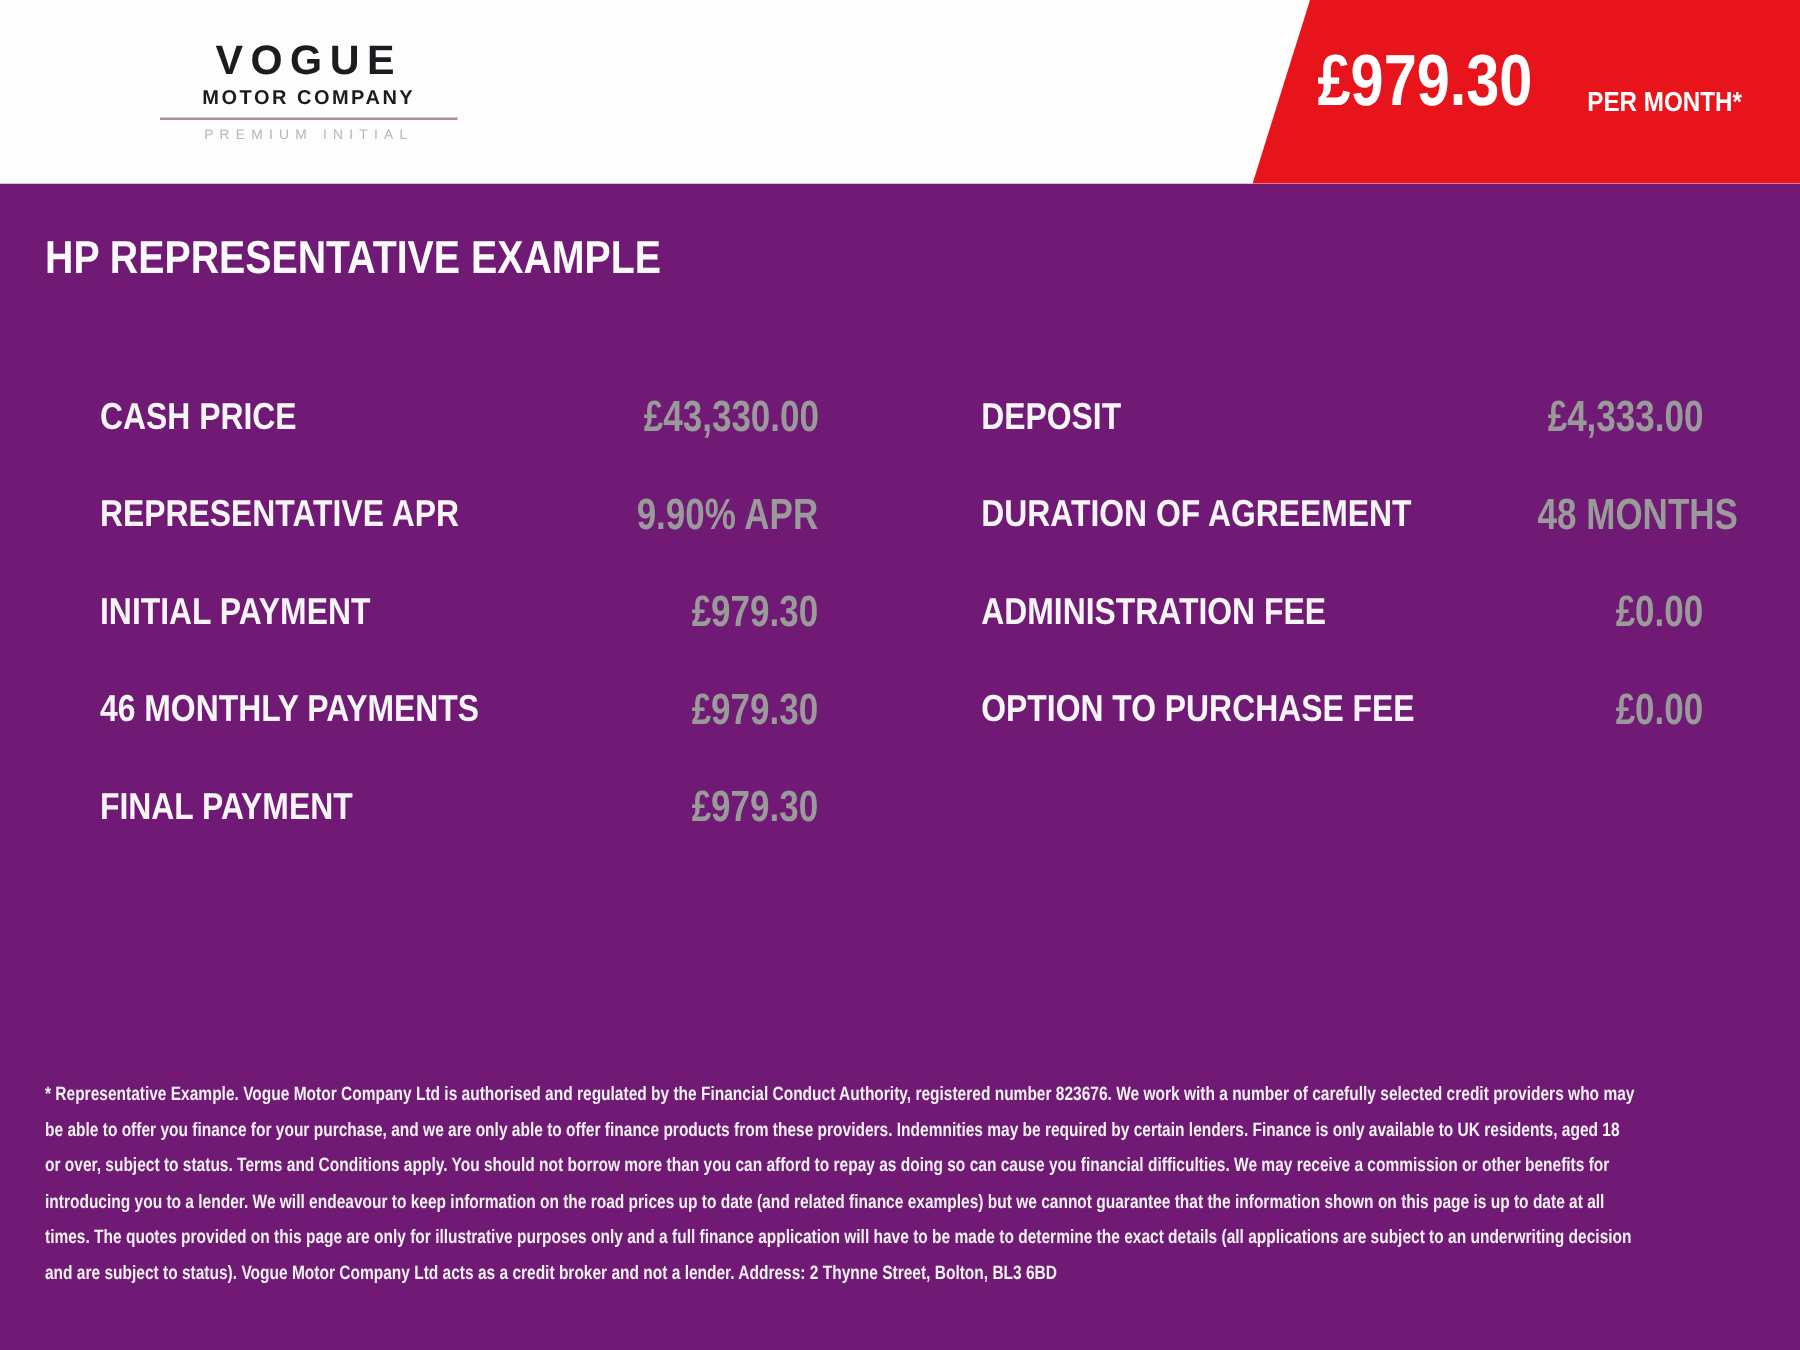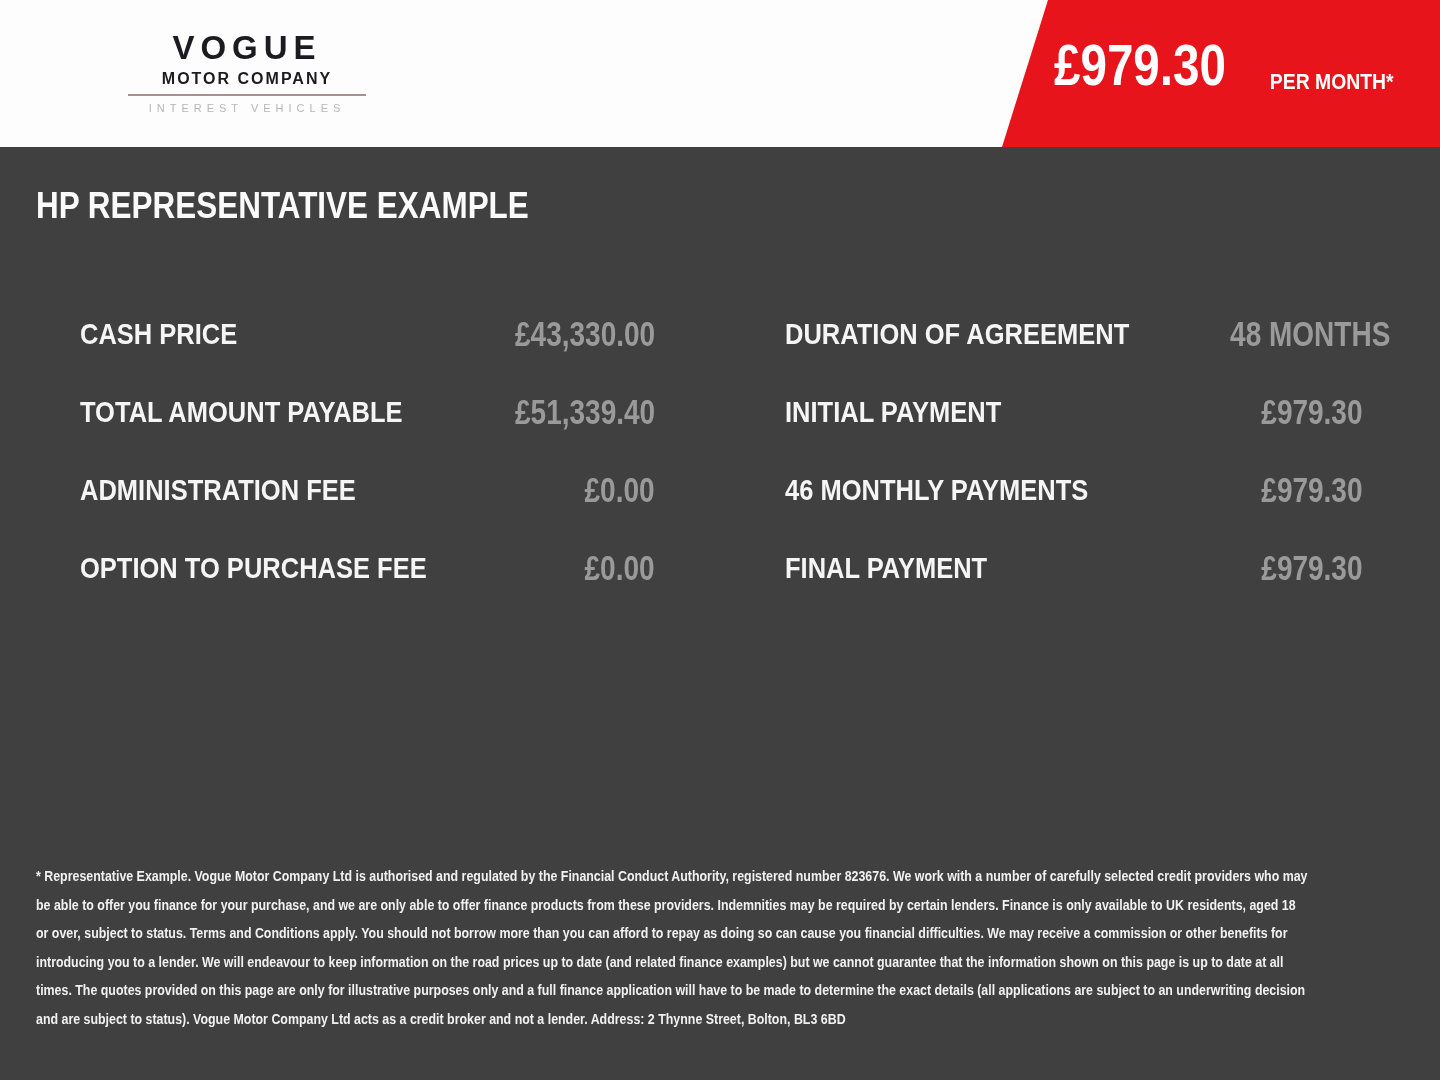--- a/index.html
+++ b/index.html
@@ -86,55 +86,59 @@
   .disclaimer {
     position:absolute; left:36px; top:862px;
     width:1592px;
     transform:scaleX(0.80); transform-origin:left top;
     color:#f1f1f1; font-size:15.5px; font-weight:700; line-height:28.5px;
   }
 </style>
 </head>
 <body>
 
-<div id="app" style="background: #404040;">
+<div id="app" style="background: #701a75;">
 
   <header class="topbar" style="background: rgb(253, 253, 253);">
     <div class="logo">
       <div class="logo-name">VOGUE</div>
       <div class="logo-sub">MOTOR COMPANY</div>
       <div class="logo-rule"></div>
-      <div class="logo-tag">INTEREST VEHICLES</div>
+      <div class="logo-tag">PREMIUM INITIAL</div>
     </div>
 
     <div class="banner" style="background: rgb(232, 20, 28);">
       <span class="banner-amount">£979.30</span>
       <span class="banner-period">PER MONTH*</span>
     </div>
   </header>
 
   <h1 class="page-title">HP REPRESENTATIVE EXAMPLE</h1>
 
   <div class="finance-grid">
 
     <div class="cell">
       <span class="lbl">CASH PRICE</span>
       <span class="val">£43,330.00</span>
     </div>
 
+    <div class="cell">
+      <span class="lbl">DEPOSIT</span>
+      <span class="val">£4,333.00</span>
+    </div>
+    <div class="cell">
+      <span class="lbl">REPRESENTATIVE APR</span>
+      <span class="val">9.90% APR</span>
+    </div>
 
     <div class="cell">
       <span class="lbl">DURATION OF AGREEMENT</span>
       <span class="val">48 MONTHS</span>
     </div>
 
-    <div class="cell">
-      <span class="lbl">TOTAL AMOUNT PAYABLE</span>
-      <span class="val">£51,339.40</span>
-    </div>
     <div class="cell">
       <span class="lbl">INITIAL PAYMENT</span>
       <span class="val">£979.30</span>
     </div>
 
     <div class="cell">
       <span class="lbl">ADMINISTRATION FEE</span>
       <span class="val">£0.00</span>
     </div>
     <div class="cell">

